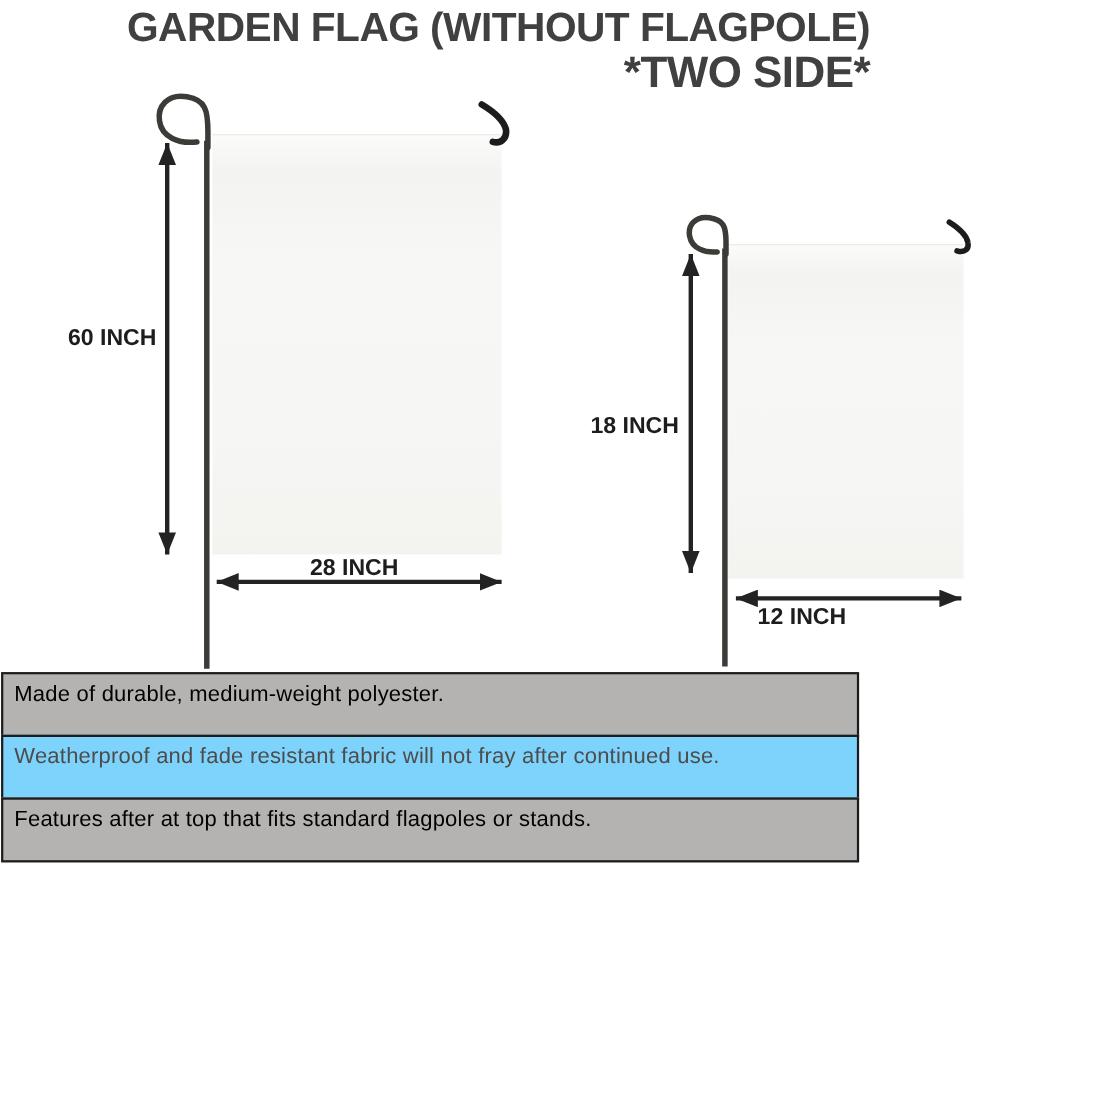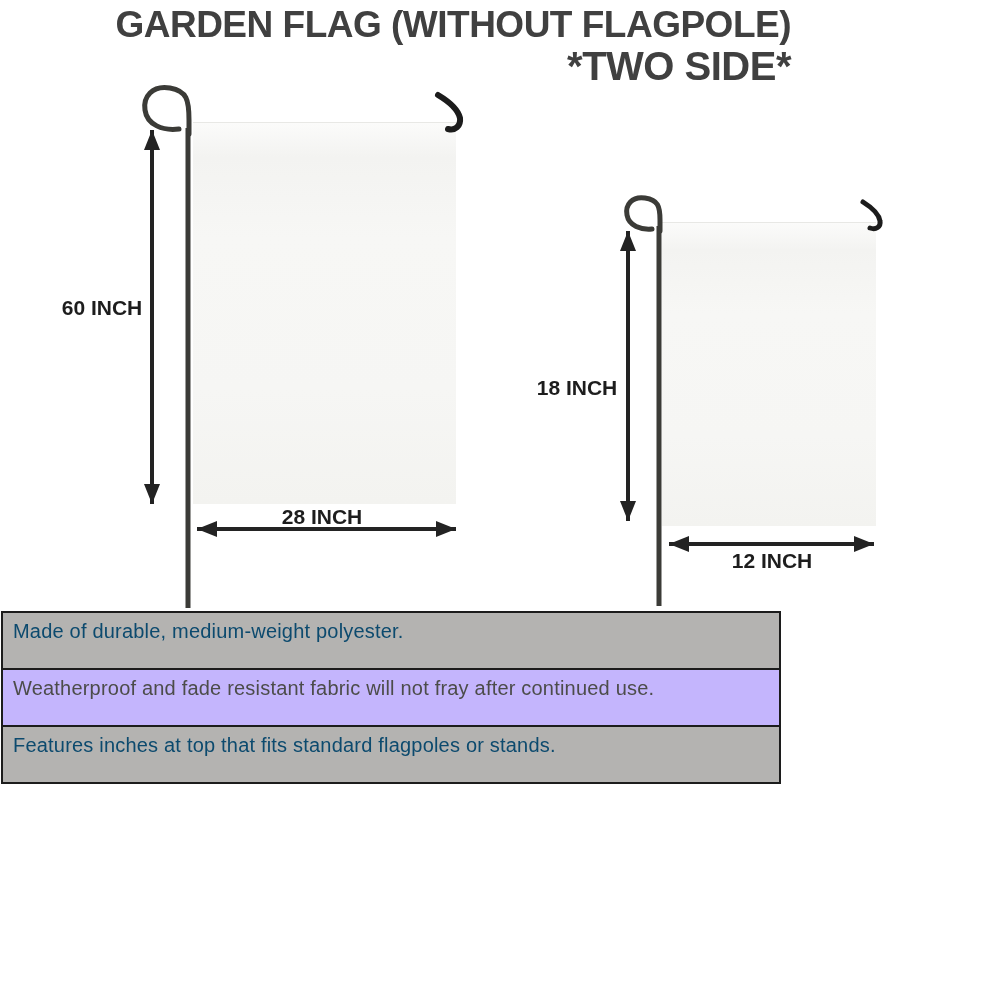--- a/index.html
+++ b/index.html
@@ -36,37 +36,37 @@
   
   .dim-label{
     position:absolute;
     transform:translate(-50%,-50%);
     font-size:21px;font-weight:bold;color:#1d1d1d;
     letter-spacing:0px;white-space:nowrap;
   }
   #label-h-large{left:102px;top:308px;}
   #label-w-large{left:322px;top:517px;}
   #label-h-small{left:577px;top:356px;margin-top:32px;}
-  #label-w-small{left:772px;top:561px;}
+  #label-w-small{left:729px;top:561px;}
   
   .features{
     position:absolute;left:1px;top:611px;width:780px;
   }
   .feature-row{
     box-sizing:border-box;
     height:59px;
     border:2px solid #1c1c1c;
     padding:7px 10px 0 10px;
     font-size:20px;
     color:#4c4c4a;
     letter-spacing:0.2px;
-    background:#c4b5fd;
+    background:#7dd3fc;
   }
   .feature-row + .feature-row{margin-top:-2px;}
-  .feature-row.gray{background:#b4b3b1;color:#0c4a6e;}
+  .feature-row.gray{background:#b4b3b1;color:#000000;}
 </style>
 </head>
 <body>
 
 <div id="canvas">
 
   <div class="title-block">
     <span class="title-line1">GARDEN FLAG (WITHOUT FLAGPOLE)</span>
     <span class="title-line2">*TWO SIDE*</span>
   </div>
@@ -99,16 +99,16 @@
   </svg>
 
   <div id="label-h-large" class="dim-label">60 INCH</div>
   <div id="label-w-large" class="dim-label">28 INCH</div>
   <div id="label-h-small" class="dim-label">18 INCH</div>
   <div id="label-w-small" class="dim-label">12 INCH</div>
 
   <div class="features">
     <div class="feature-row gray">Made of durable, medium-weight polyester.</div>
     <div class="feature-row">Weatherproof and fade resistant fabric will not fray after continued use.</div>
-    <div class="feature-row gray">Features inches at top that fits standard flagpoles or stands.</div>
+    <div class="feature-row gray">Features after at top that fits standard flagpoles or stands.</div>
   </div>
 
 </div>
 
 </body></html>

